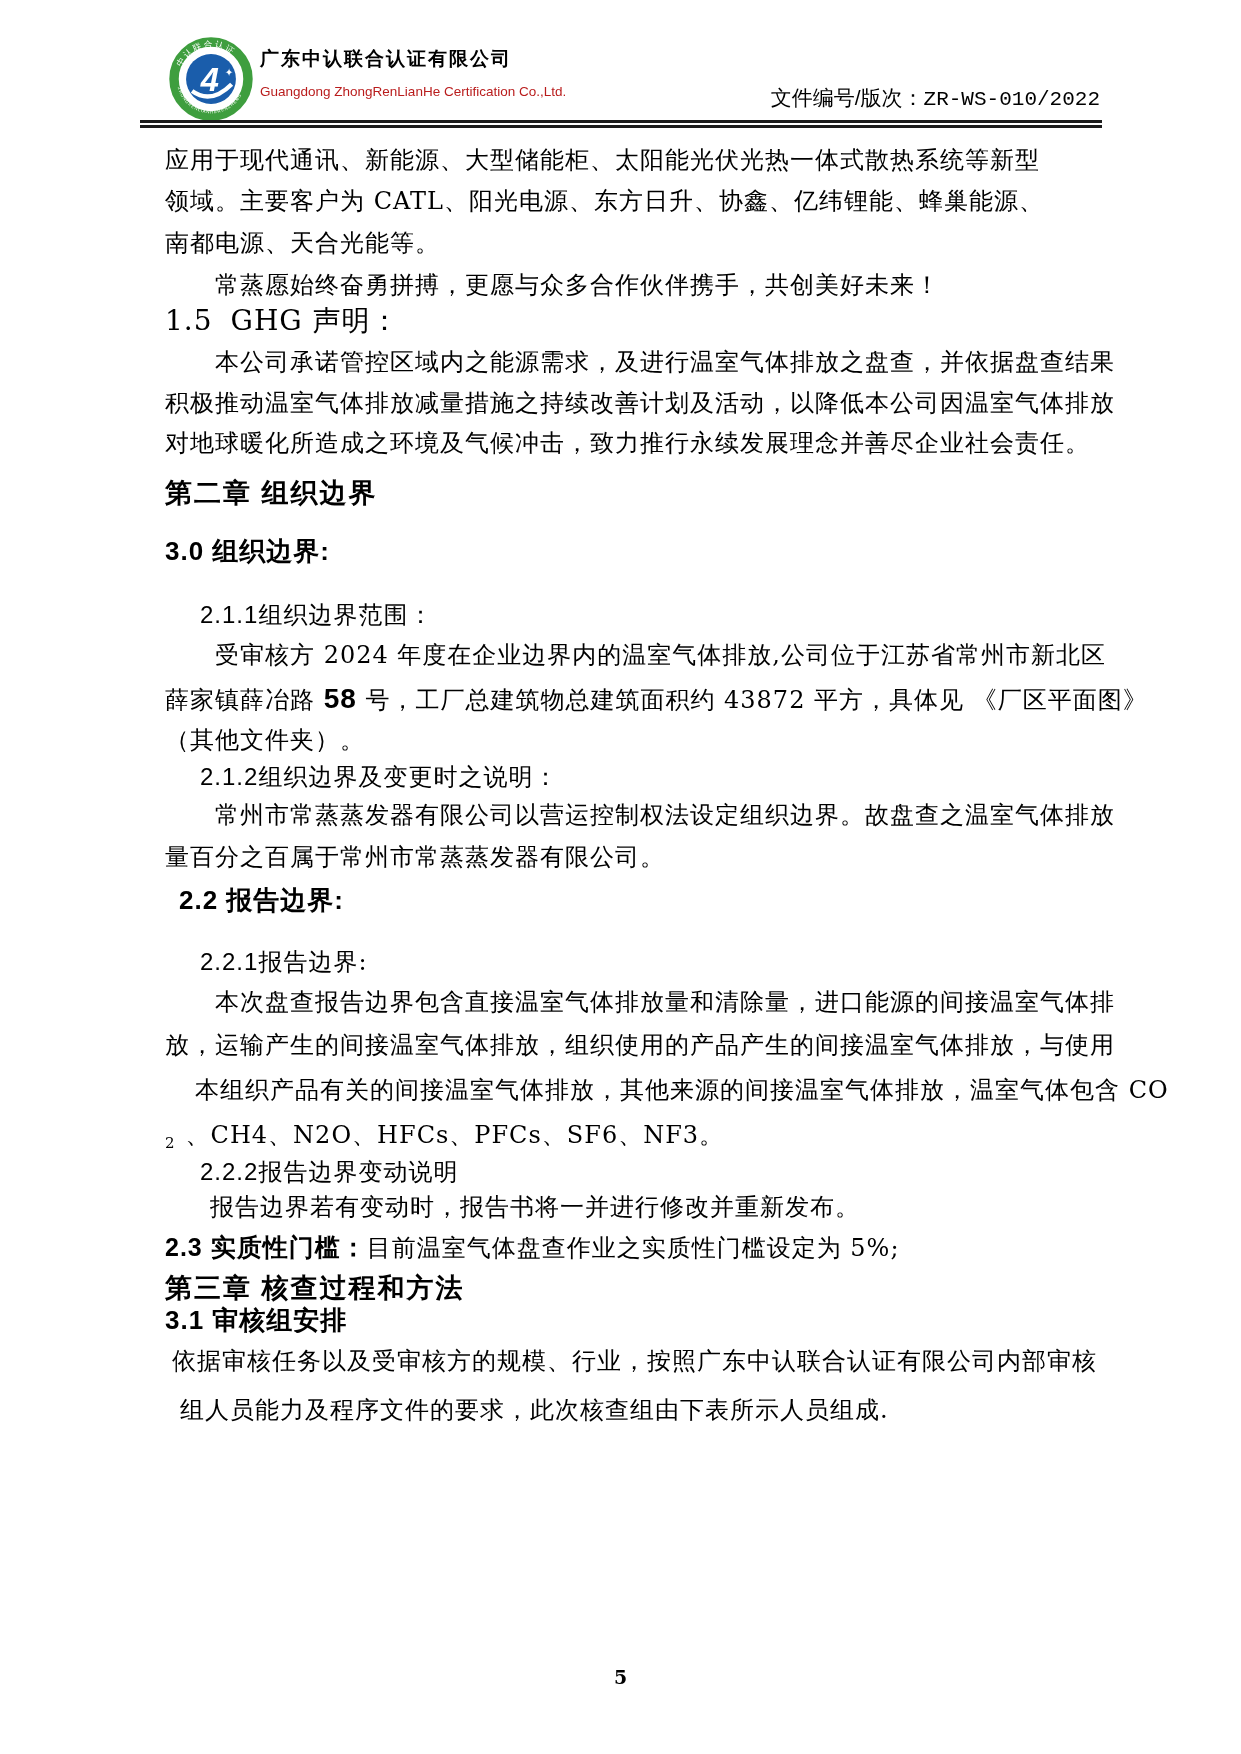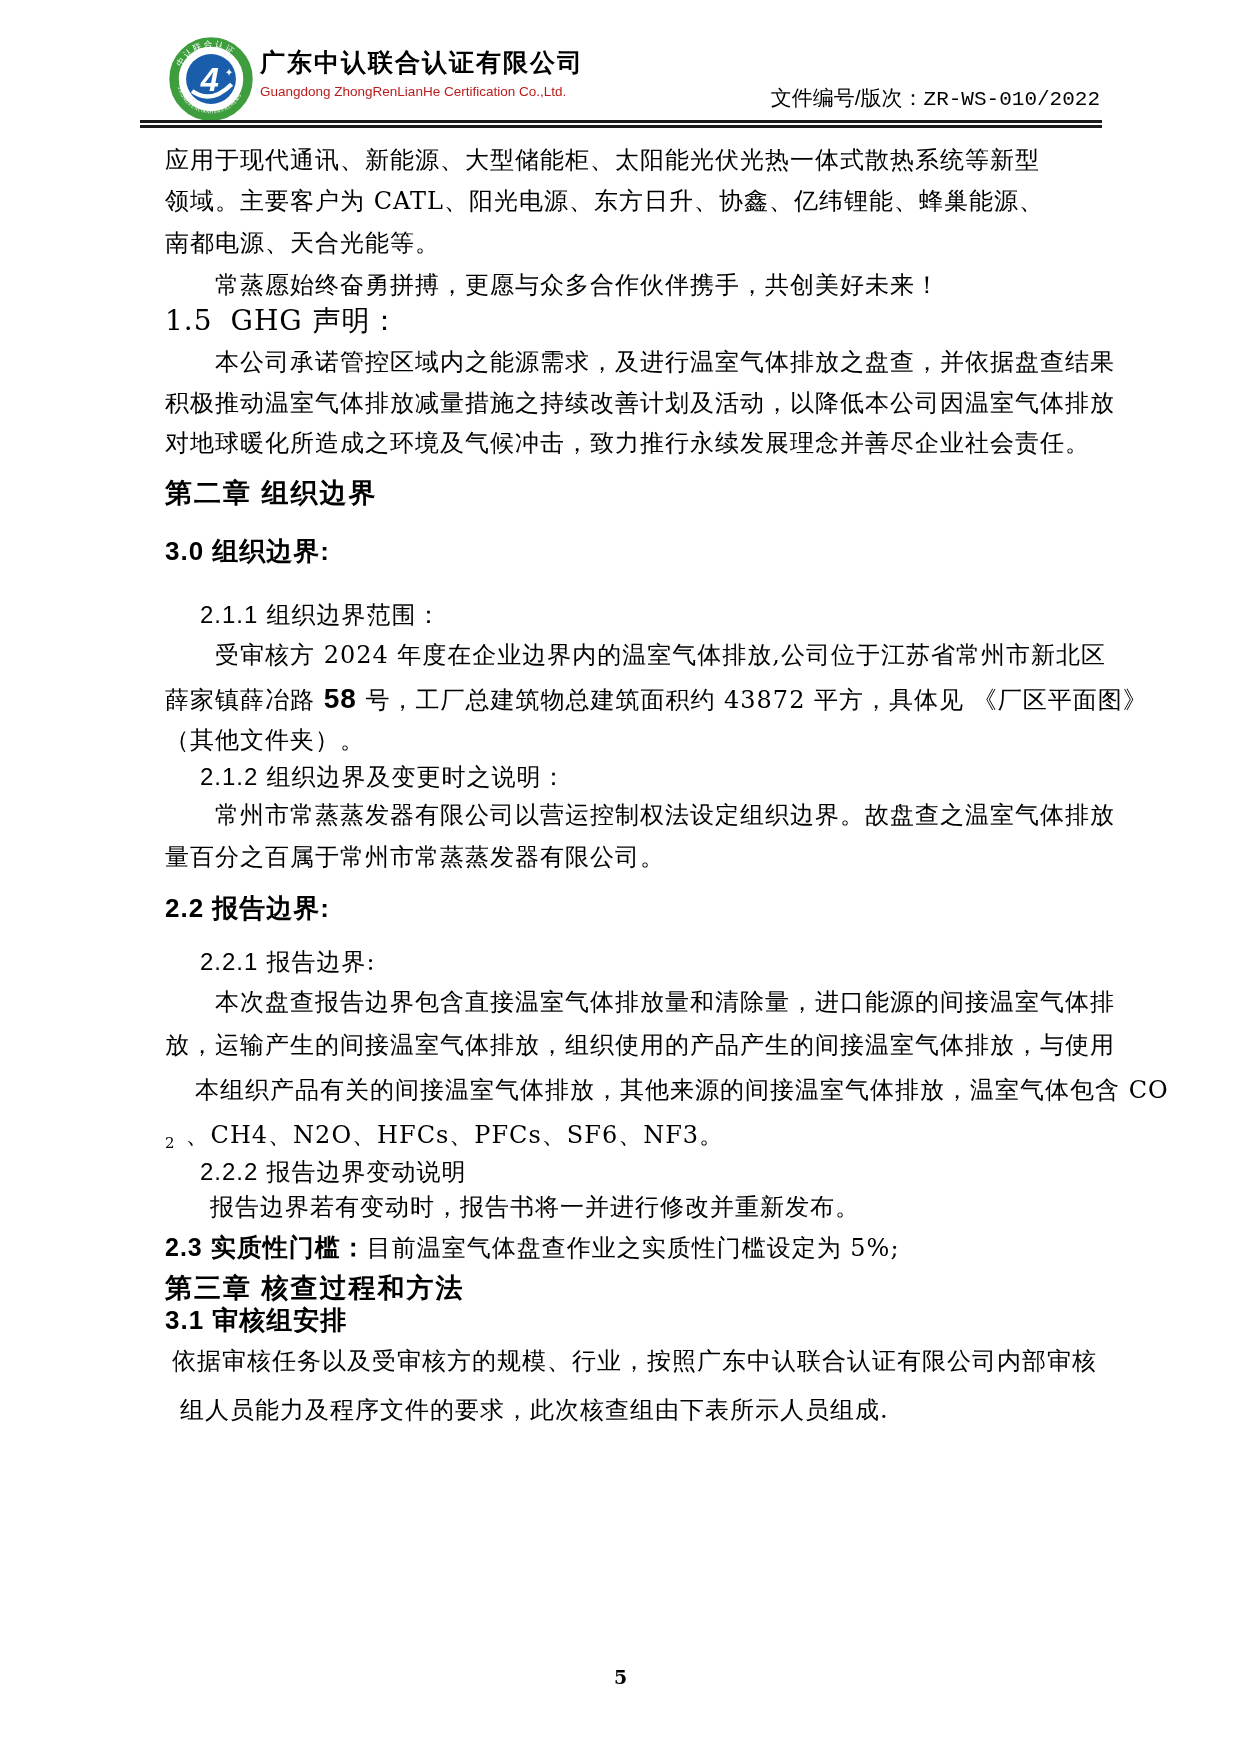--- a/index.html
+++ b/index.html
@@ -5,27 +5,27 @@
   html,body{margin:0;padding:0;background:#888;}
   .page{
     position:relative;width:1241px;height:1754px;margin:0 auto;background:#ffffff;
     font-family:"DejaVu Serif","Liberation Serif",serif;color:#000;overflow:hidden;
   }
   .line{position:absolute;white-space:nowrap;font-size:24px;line-height:1.15;letter-spacing:1px;}
   .h-ghg{font-size:28px;font-weight:normal;}
   .h-ghg .ghg-num{font-family:"DejaVu Serif",serif;margin-right:18px;}
   .h-chapter{font-size:27px;font-weight:bold;font-family:"Liberation Sans","DejaVu Sans",sans-serif;letter-spacing:2px;}
   .h-sec{font-size:26px;font-weight:bold;font-family:"Liberation Sans","DejaVu Sans",sans-serif;letter-spacing:1px;}
-  .h-sub .num{font-family:"Liberation Sans","DejaVu Sans",sans-serif;margin-right:8px;}
+  .h-sub .num{font-family:"Liberation Sans","DejaVu Sans",sans-serif;}
   .bold-label{font-weight:bold;font-family:"Liberation Sans","DejaVu Sans",sans-serif;margin-top:43px;}
   .num58{font-family:"Liberation Sans","DejaVu Sans",sans-serif;font-weight:bold;font-size:28px;}
   .sub2{font-size:15px;position:relative;top:5px;margin-right:10px;}
   
   .logo{position:absolute;left:168px;top:36px;width:86px;height:86px;}
-  .company-cn{position:absolute;left:260px;top:46px;font-size:25px;font-weight:bold;
+  .company-cn{position:absolute;left:260px;top:46px;font-size:19px;font-weight:bold;
     font-family:Liberation Mono, monospace;letter-spacing:2px;white-space:nowrap;}
   .company-en{position:absolute;left:260px;top:84px;font-size:13.5px;color:#b91c1c;
     font-family:"Liberation Sans","DejaVu Sans",sans-serif;white-space:nowrap;}
   .doc-num{position:absolute;right:141px;top:84px;font-size:21px;white-space:nowrap;
     font-family:"Liberation Sans","DejaVu Sans",sans-serif;}
   .doc-num .val{font-family:"Liberation Mono","DejaVu Sans Mono",monospace;font-size:21px;}
   .header-rule{position:absolute;left:140px;top:120px;width:962px;height:2px;
     border-top:3px solid #1c1c1c;border-bottom:3px solid #1c1c1c;background:#fff;}
   .page-num{position:absolute;left:0;top:1666px;width:100%;text-align:center;
     font-size:19px;font-weight:bold;}
@@ -76,21 +76,21 @@
 
   <div class="line" style="top:642px;left:215px;">受审核方 2024 年度在企业边界内的温室气体排放,公司位于江苏省常州市新北区</div>
   <div class="line" style="top:683px;left:165px;text-align:right;"><span>薛家镇薛冶路 </span><span class="num58">58</span><span> 号，工厂总建筑物总建筑面积约 43872 平方，具体见 《厂区平面图》</span></div>
   <div class="line" style="top:727px;left:165px;">（其他文件夹）。</div>
 
   <div class="line h-sub" style="top:763px;left:200px;"><span class="num">2.1.2</span><span>组织边界及变更时之说明：</span></div>
 
   <div class="line" style="top:802px;left:215px;">常州市常蒸蒸发器有限公司以营运控制权法设定组织边界。故盘查之温室气体排放</div>
   <div class="line" style="top:844px;left:165px;">量百分之百属于常州市常蒸蒸发器有限公司。</div>
 
-  <div class="line h-sec" style="top:886px;left:165px;margin-top:8px;">2.2 报告边界:</div>
+  <div class="line h-sec" style="top:886px;left:179px;">2.2 报告边界:</div>
 
   <div class="line h-sub" style="top:948px;left:200px;"><span class="num">2.2.1</span><span>报告边界:</span></div>
 
   <div class="line" style="top:1032px;left:165px;">放，运输产生的间接温室气体排放，组织使用的产品产生的间接温室气体排放，与使用</div>
   <div class="line" style="top:989px;left:215px;">本次盘查报告边界包含直接温室气体排放量和清除量，进口能源的间接温室气体排</div>
   <div class="line" style="top:1077px;left:165px;margin-left:30px;">本组织产品有关的间接温室气体排放，其他来源的间接温室气体排放，温室气体包含 CO</div>
   <div class="line" style="top:1122px;left:165px;"><span class="sub2">2</span><span>、CH4、N2O、HFCs、PFCs、SF6、NF3。</span></div>
 
   <div class="line h-sub" style="top:1158px;left:200px;"><span class="num">2.2.2</span><span>报告边界变动说明</span></div>
 

